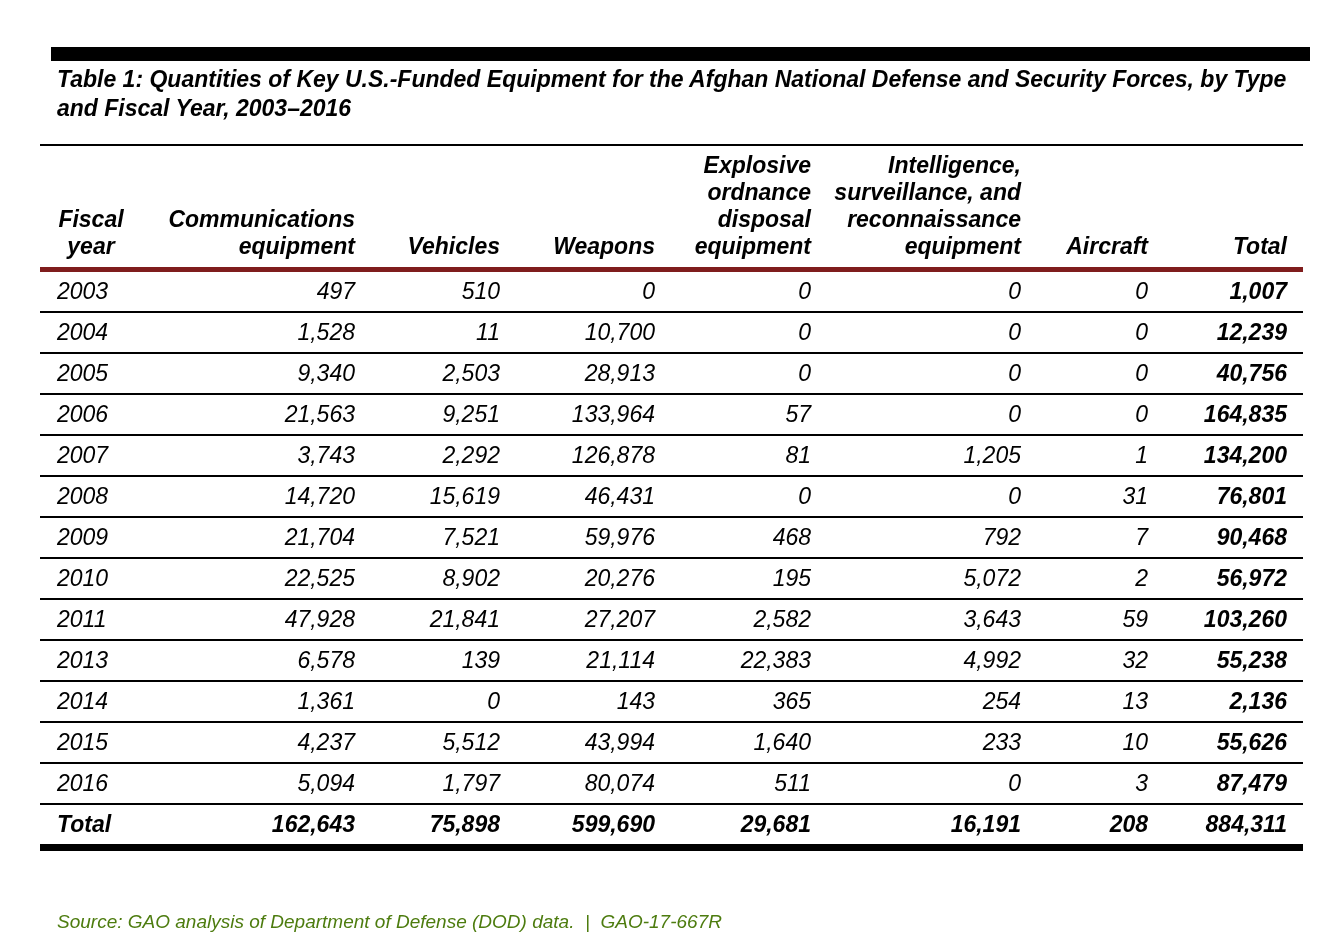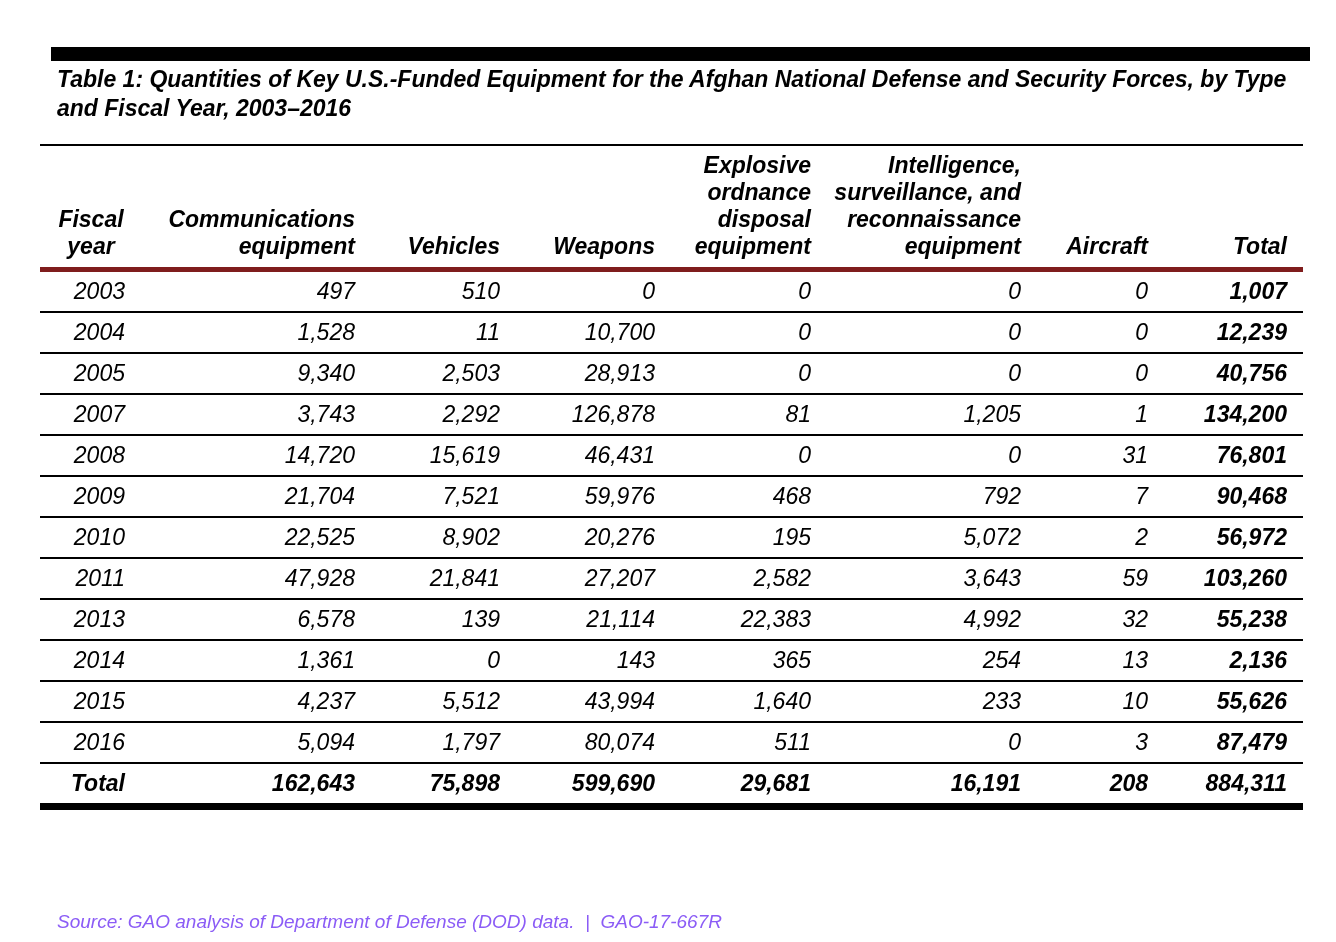--- a/index.html
+++ b/index.html
@@ -60,39 +60,39 @@
     padding-left: 17px;
   }
   table.equip-table td {
     text-align: right;
     padding: 5px 0 5px 0;
     line-height: 29px;
     border-bottom: 2px solid #000000;
     white-space: nowrap;
   }
   table.equip-table td.year {
-    text-align: right;
+    text-align: left;
     padding-left: 17px;
   }
   table.equip-table th:last-child,
   table.equip-table td:last-child {
     padding-right: 16px;
     font-weight: bold;
   }
   table.equip-table tr.total-row td {
     font-weight: bold;
     border-bottom: 7px solid #000000;
   }
   .source-line {
     position: absolute;
     left: 57px;
     top: 910px;
     font-size: 19px;
     line-height: 24px;
-    color: #8b5cf6;
+    color: #4d7c0f;
     white-space: pre;
   }
 </style>
 </head>
 <body>
 
 <div class="page">
 
   <div class="title-bar"></div>
 
@@ -146,20 +146,30 @@
           <td class="year">2005</td>
           <td>9,340</td>
           <td>2,503</td>
           <td>28,913</td>
           <td>0</td>
           <td>0</td>
           <td>0</td>
           <td>40,756</td>
         </tr>
         <tr>
+          <td class="year">2006</td>
+          <td>21,563</td>
+          <td>9,251</td>
+          <td>133,964</td>
+          <td>57</td>
+          <td>0</td>
+          <td>0</td>
+          <td>164,835</td>
+        </tr>
+        <tr>
           <td class="year">2007</td>
           <td>3,743</td>
           <td>2,292</td>
           <td>126,878</td>
           <td>81</td>
           <td>1,205</td>
           <td>1</td>
           <td>134,200</td>
         </tr>
         <tr>

